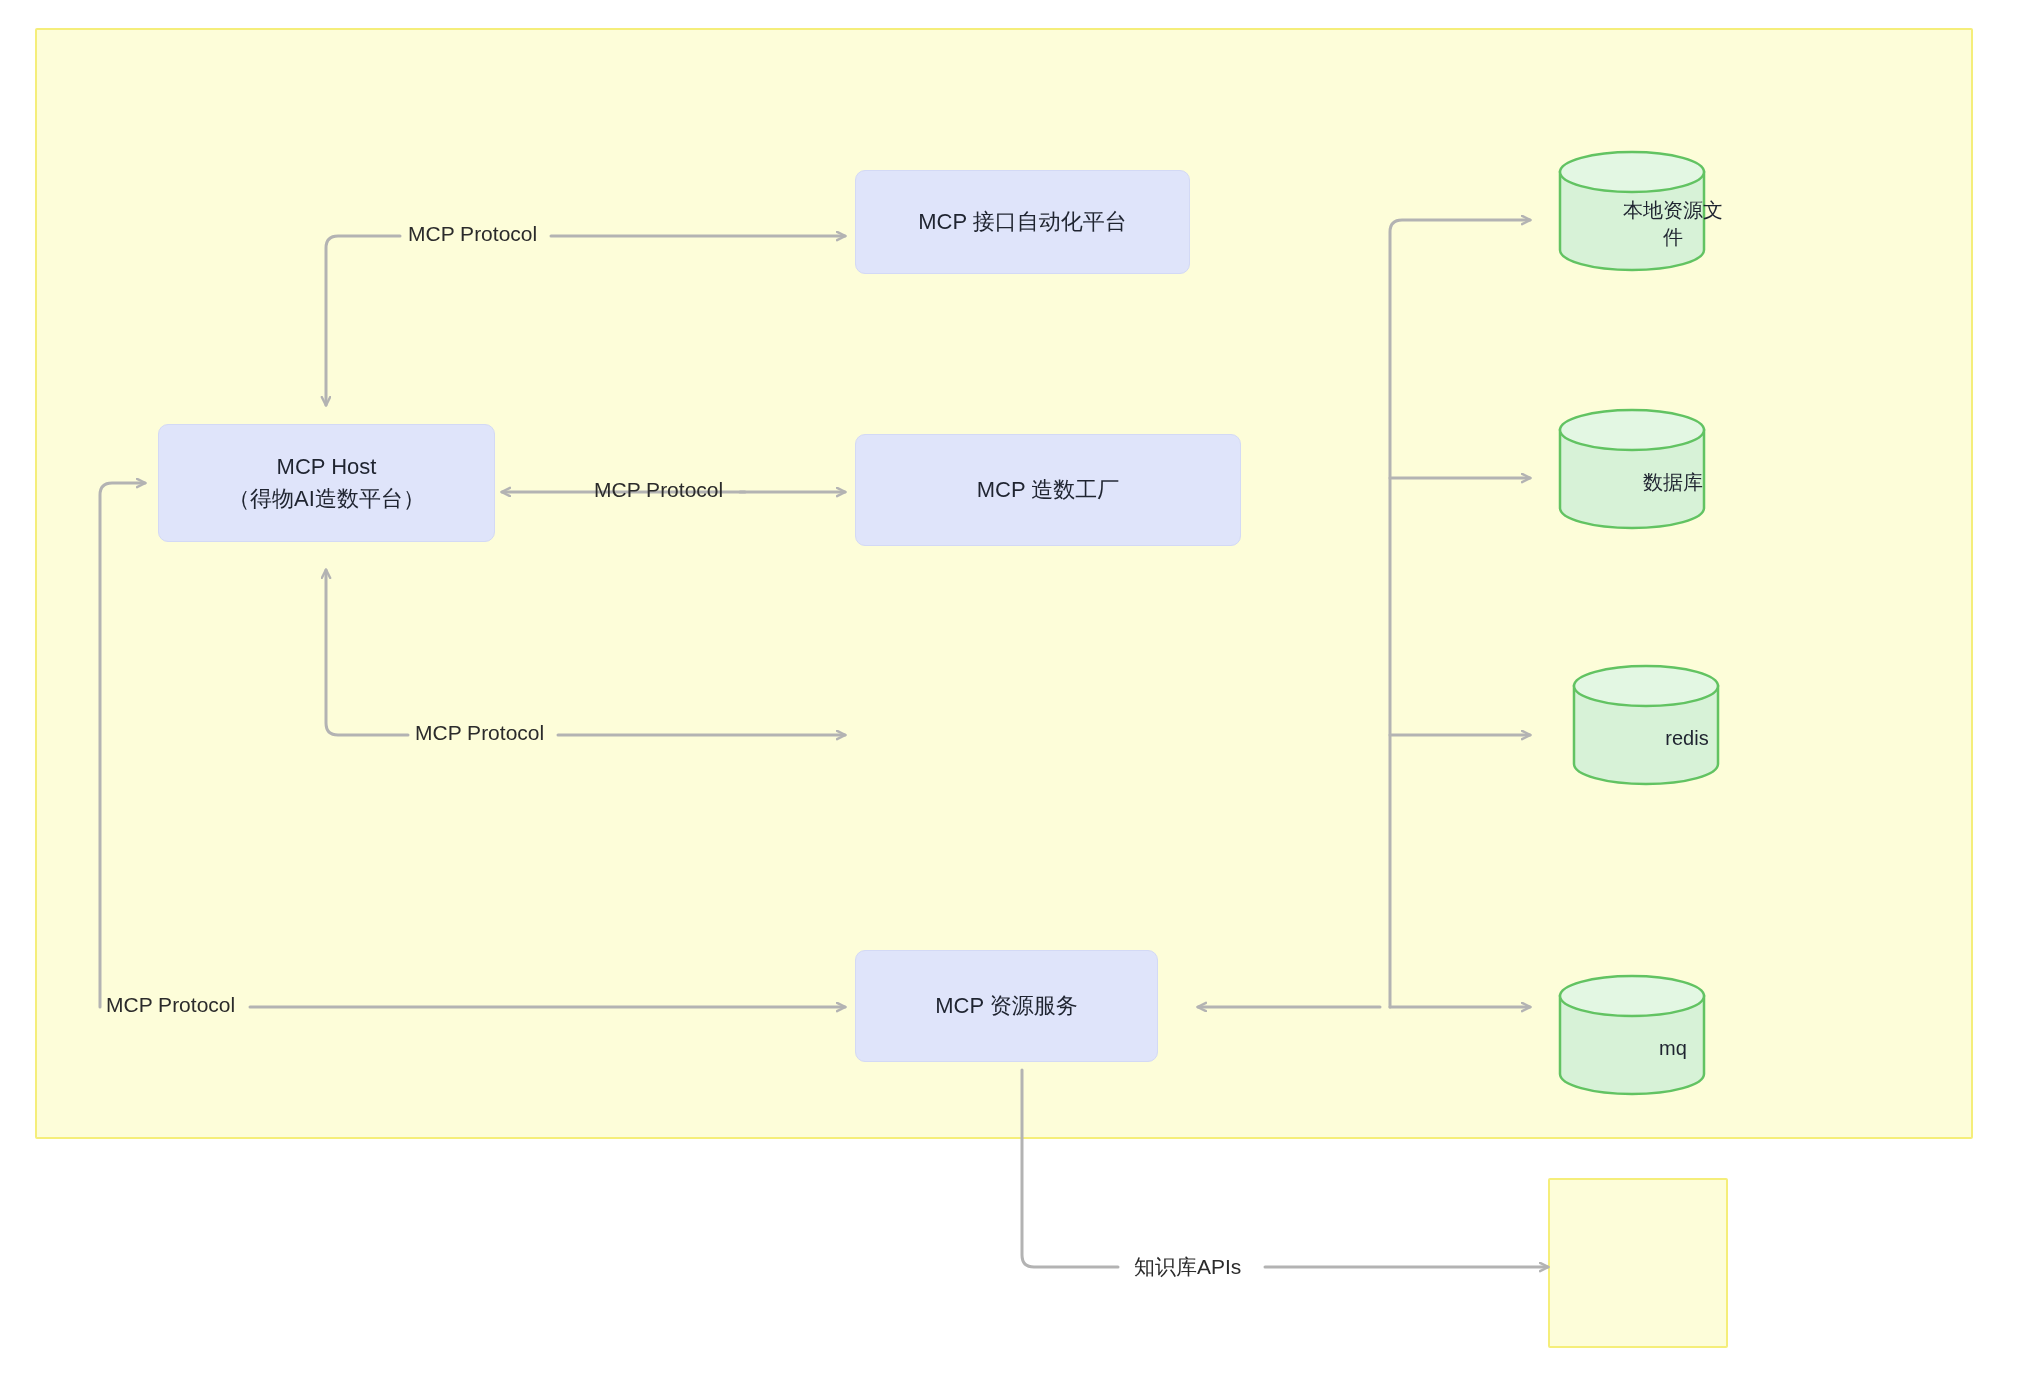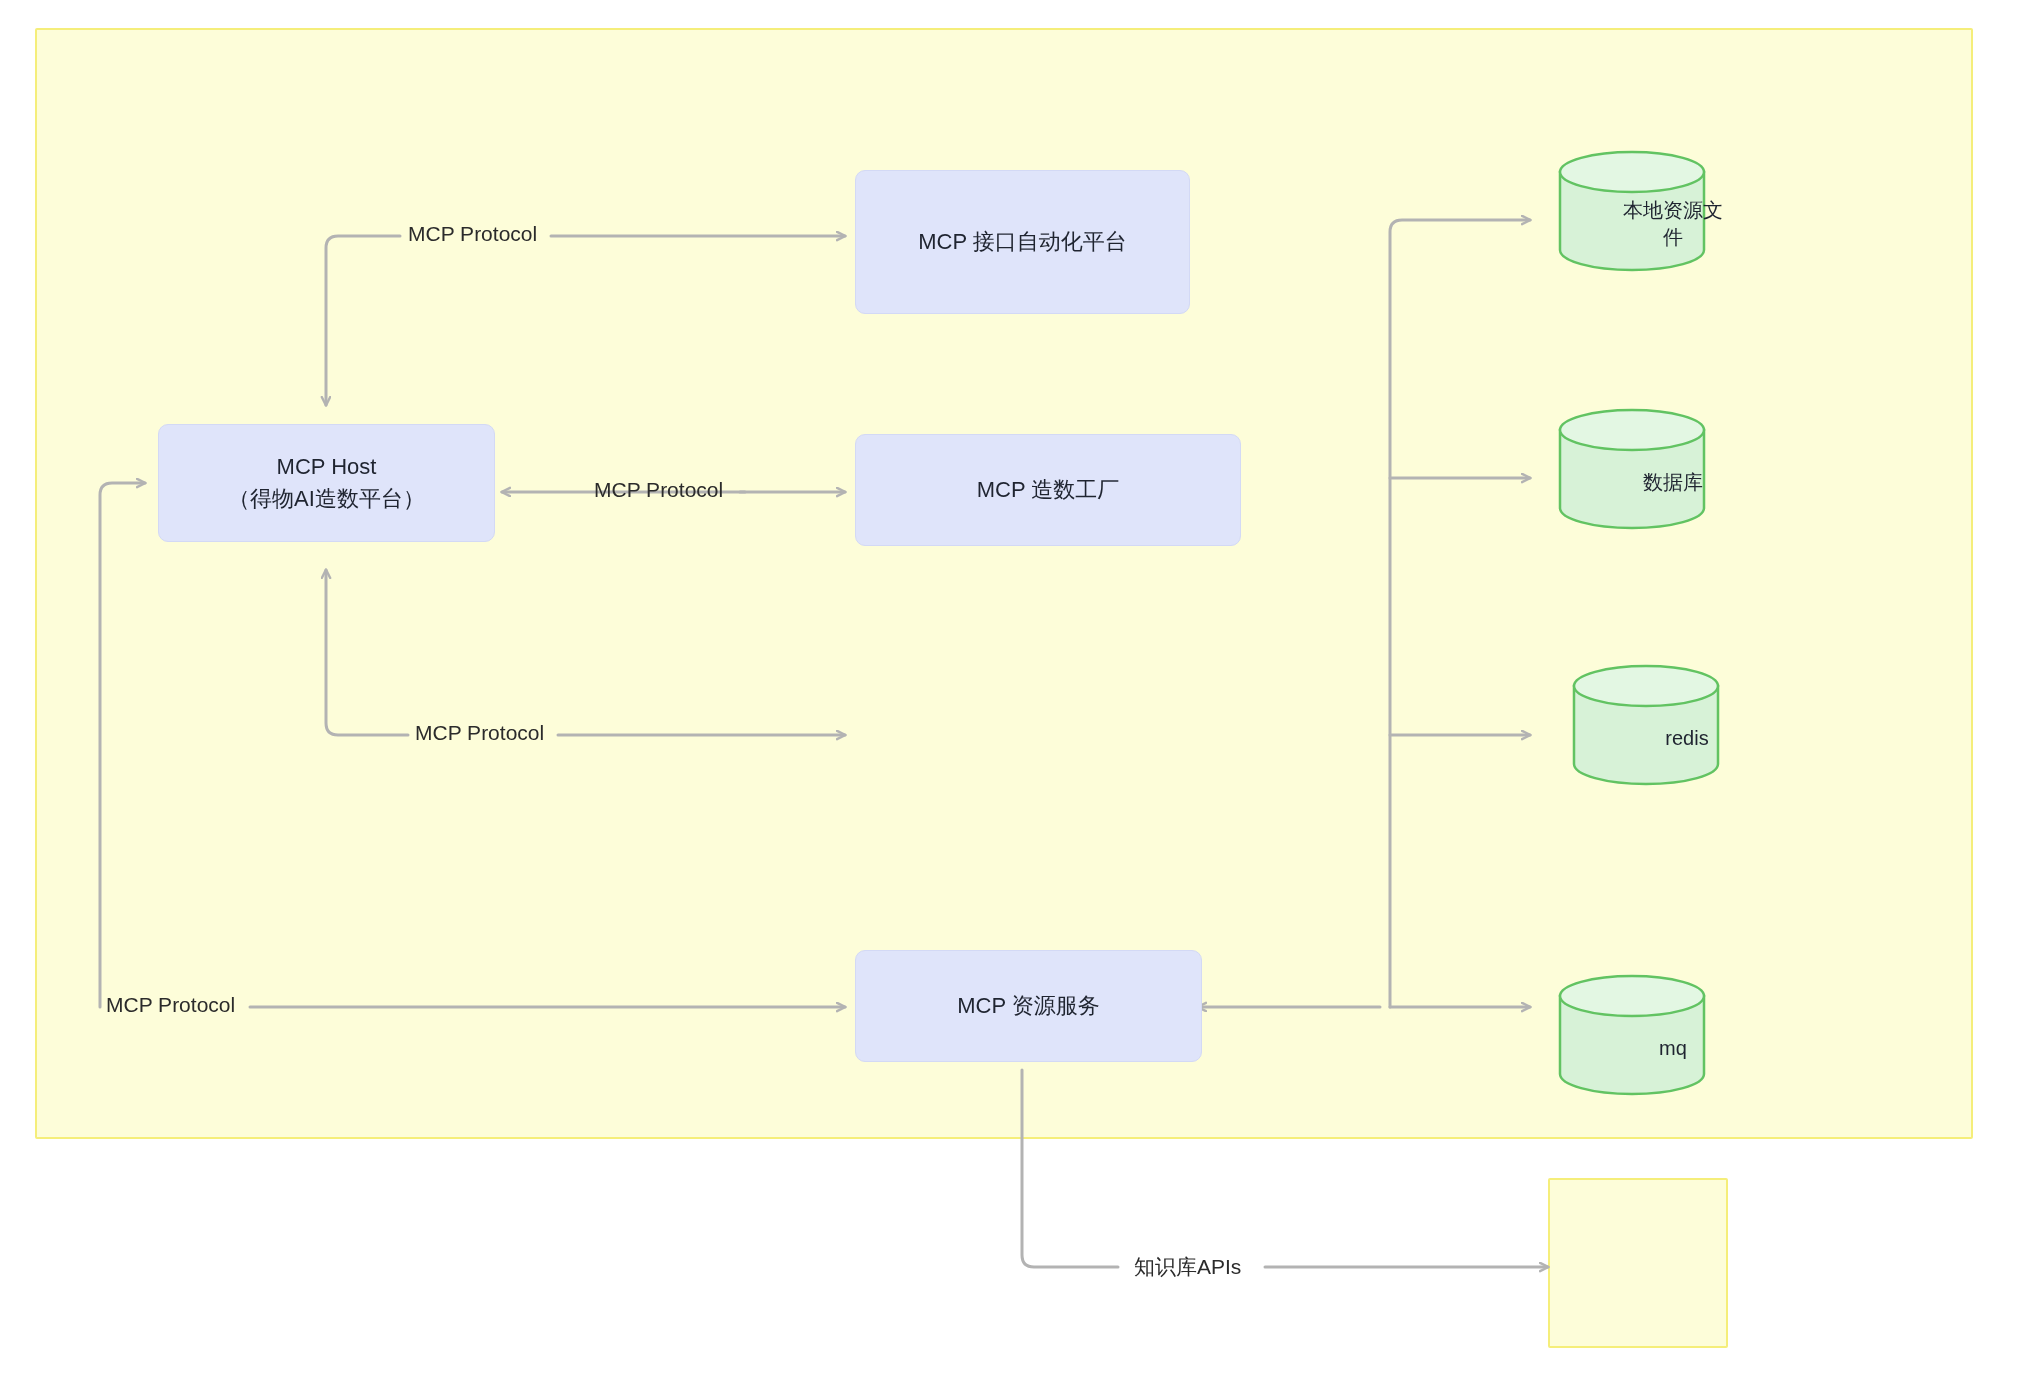--- a/index.html
+++ b/index.html
@@ -137,30 +137,30 @@
     <path class="edge-path" d="M 1265,1267 L 1548,1267" marker-end="url(#arrow)"></path>
   </svg>
 
   <div class="node-process" id="node-host" style="left:158px; top:424px; width:337px; height:118px;">
     <div>
       <span>MCP Host</span>
       <span class="line2">（得物AI造数平台）</span>
     </div>
   </div>
 
-  <div class="node-process" id="node-api-platform" style="left:855px; top:170px; width:335px; height:144px;">
+  <div class="node-process" id="node-api-platform" style="left:855px; top:170px; width:335px; height:104px;">
     <span>MCP 接口自动化平台</span>
   </div>
 
   <div class="node-process" id="node-data-factory" style="left:855px; top:434px; width:386px; height:112px;">
     <span>MCP 造数工厂</span>
   </div>
 
 
-  <div class="node-process" id="node-resource-service" style="left:855px; top:950px; width:347px; height:112px;">
+  <div class="node-process" id="node-resource-service" style="left:855px; top:950px; width:303px; height:112px;">
     <span>MCP 资源服务</span>
   </div>
 
   <div class="node-cylinder" style="left:1558px; top:150px;">
     <svg viewBox="0 0 148 122">
       <path d="M2,22 L2,100 A72,20 0 0 0 146,100 L146,22 Z" fill="#d7f2d7" stroke="#62c362" stroke-width="2.5"></path>
       <ellipse cx="74" cy="22" rx="72" ry="20" fill="#e3f7e3" stroke="#62c362" stroke-width="2.5"></ellipse>
     </svg>
     <div class="cyl-label">本地资源文件</div>
   </div>

